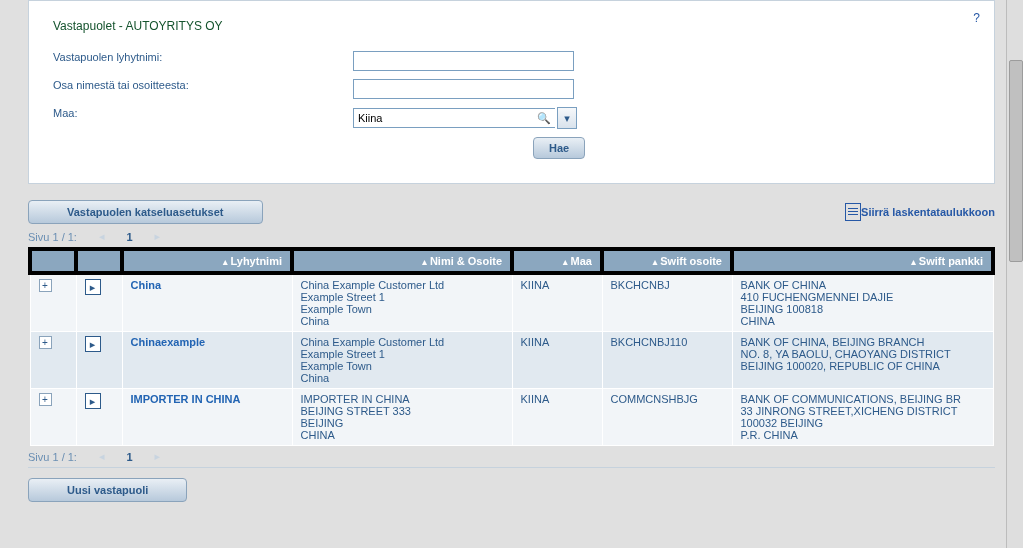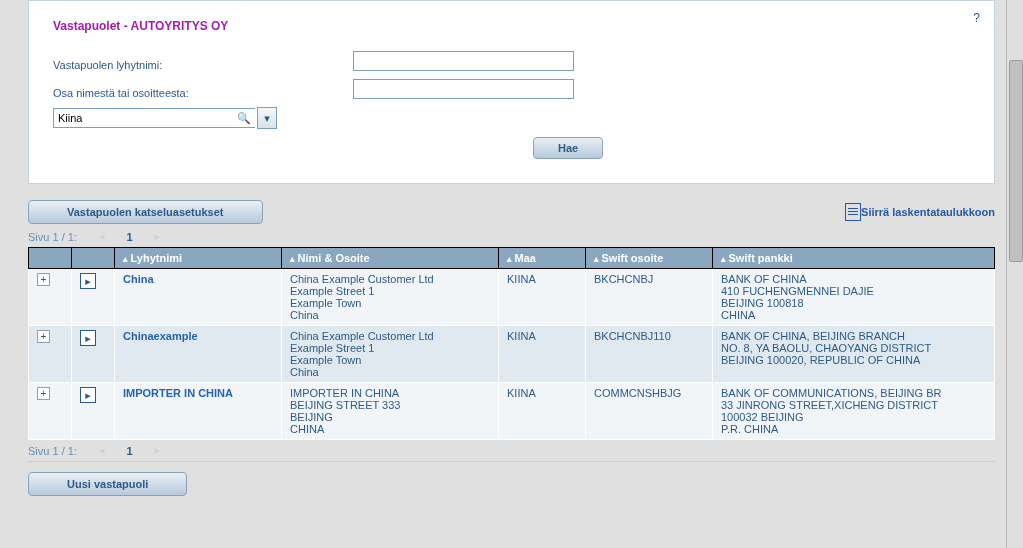--- a/index.html
+++ b/index.html
@@ -1,39 +1,39 @@
 <!DOCTYPE html>
 <html><head>
 <meta charset="utf-8">
 <style>
   html,body{margin:0;padding:0;background:#e0e0e0;font-family:Verdana,Geneva,sans-serif;font-size:11px;color:#2d5a8a}
   .viewport{width:1023px;height:548px;position:relative;background:#e0e0e0;overflow:hidden}
   .scrollbar-v{position:absolute;right:0;top:0;width:16px;height:100%;background:#dedede;border-left:1px solid #bcbcbc}
   .scrollbar-thumb{position:absolute;left:2px;top:60px;width:12px;height:200px;background:#c0c0c0;border:1px solid #9c9c9c;border-radius:2px}
   .card{background:#fff;border:1px solid #c6d2dd;margin:0 28px 16px 28px;padding:18px 24px 24px 24px;position:relative}
-  .card-title{font-weight:bold;font-size:12px;color:#a21caf;margin-bottom:18px}
+  .card-title{font-weight:normal;font-size:12px;color:#14532d;margin-bottom:18px}
   .help-icon{position:absolute;top:10px;right:14px;font-size:12px;color:#2658a6;cursor:pointer}
-  .form-row{display:flex;align-items:flex-end;margin-bottom:8px}
+  .form-row{display:flex;align-items:flex-start;margin-bottom:8px}
   .form-label{width:300px;color:#2d5a8a}
   .text-input{width:215px;height:18px;border:1px solid #7a9fc0;background:#fff;padding:0 2px}
   .country-wrap{display:flex;align-items:center}
   .country-input{width:193px;height:18px;border:1px solid #7a9fc0;border-right:none;padding:0 4px;line-height:18px;color:#000;background:#fff;display:flex;align-items:center;justify-content:space-between}
   .mag{font-size:11px;color:#555}
   .dropdown-btn{width:18px;height:20px;border:1px solid #7a9fc0;background:linear-gradient(#f6f8fa,#d8e2ec);display:flex;align-items:center;justify-content:center;margin-left:2px;cursor:pointer}
-  .btn{background:linear-gradient(#e9eff5,#b7c9db);border:1px solid #8aa3bb;border-radius:4px;padding:4px 24px;font-weight:bold;color:#2d5a8a;font-size:11px;cursor:pointer}
+  .btn{background:linear-gradient(#e9eff5,#b7c9db);border:1px solid #8aa3bb;border-radius:4px;padding:4px 15px;font-weight:bold;color:#2d5a8a;font-size:11px;cursor:pointer}
   .btn-wide{padding:5px 38px}
   .search-btn-row{margin-left:480px;margin-top:6px}
   .settings-row{display:flex;justify-content:space-between;align-items:center;margin:0 28px 6px 28px}
   .xls-link{color:#2658a6;font-weight:bold;display:flex;align-items:center;gap:0;cursor:pointer}
   .xls-icon{width:14px;height:16px;border:1px solid #2658a6;position:relative}
   .xls-icon::before{content:"";position:absolute;top:4px;left:2px;right:2px;height:1px;background:#2658a6;box-shadow:0 3px 0 #2658a6,0 6px 0 #2658a6}
   .pager{display:flex;align-items:center;gap:22px;margin:4px 28px;color:#6b8fb3}
   .pager .page-num{font-weight:bold;color:#2d5a8a}
   .table{width:calc(100% - 56px);margin:0 28px;border-collapse:collapse}
-  .table th{background:#8ba7bf;color:#fff;font-weight:bold;text-align:left;padding:4px 8px;font-size:11px;border:1px solid #000000;white-space:nowrap}
+  .table th{background:#8ba7bf;color:#fff;font-weight:bold;text-align:right;padding:4px 8px;font-size:11px;border:4px solid #000000;white-space:nowrap}
   .table td{padding:4px 8px;vertical-align:top;border:1px solid #fff;color:#2d5a8a}
   .row-a{background:#f2f5f8}
   .row-b{background:#e1e9f0}
   .plus{width:11px;height:11px;border:1px solid #8aa3bb;display:inline-flex;align-items:center;justify-content:center;font-size:10px;color:#2d5a8a;cursor:pointer;background:#fff}
   .exec{width:14px;height:14px;border:1px solid #2d5a8a;display:inline-flex;align-items:center;justify-content:center;cursor:pointer;background:#fff}
   .lnk{color:#2264b3;font-weight:bold;cursor:pointer}
   .sort-arrow{font-size:9px;margin-right:3px}
   .new-row{margin:6px 28px}
   .footer-divider{height:1px;background:#c6d2dd;margin:0 28px 10px 28px}
 </style>
@@ -47,20 +47,21 @@
 
   <div class="form-row">
     <div class="form-label">Vastapuolen lyhytnimi:</div>
     <input class="text-input" value="" style="">
   </div>
   <div class="form-row">
     <div class="form-label">Osa nimestä tai osoitteesta:</div>
     <input class="text-input" value="" style="">
   </div>
   <div class="form-row">
+    <div class="form-label">Maa:</div>
     <div class="country-wrap">
       <div class="country-input">
         <span>Kiina</span>
         <span class="mag">🔍</span>
       </div>
       <div class="dropdown-btn">
         <span>▾</span>
       </div>
     </div>
   </div>

